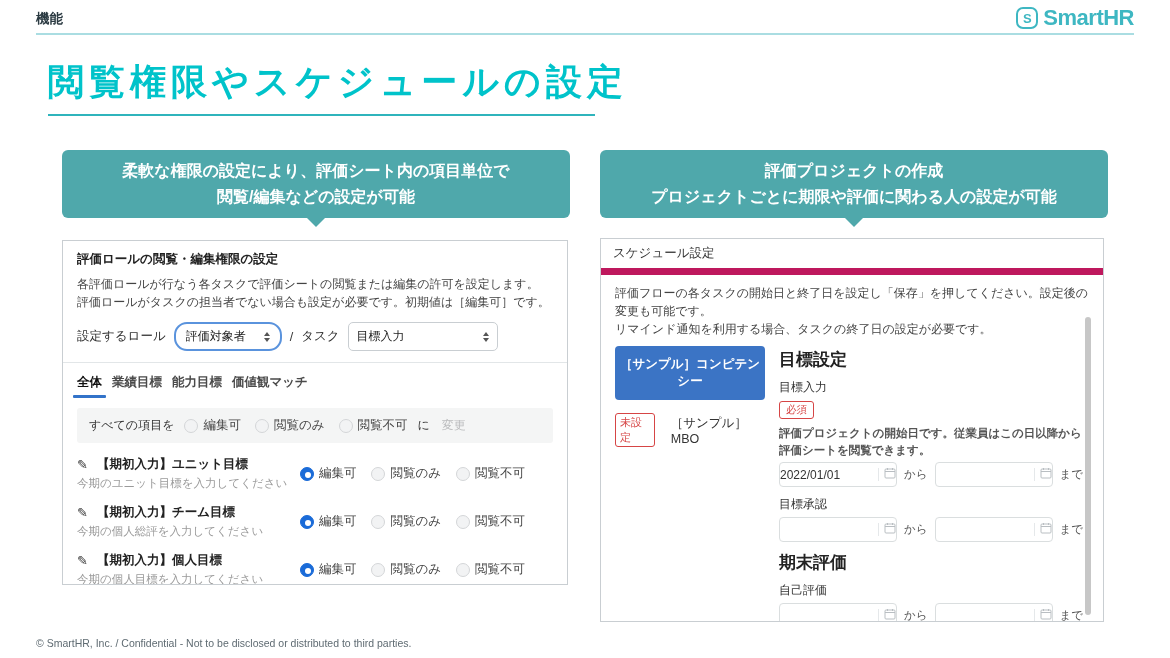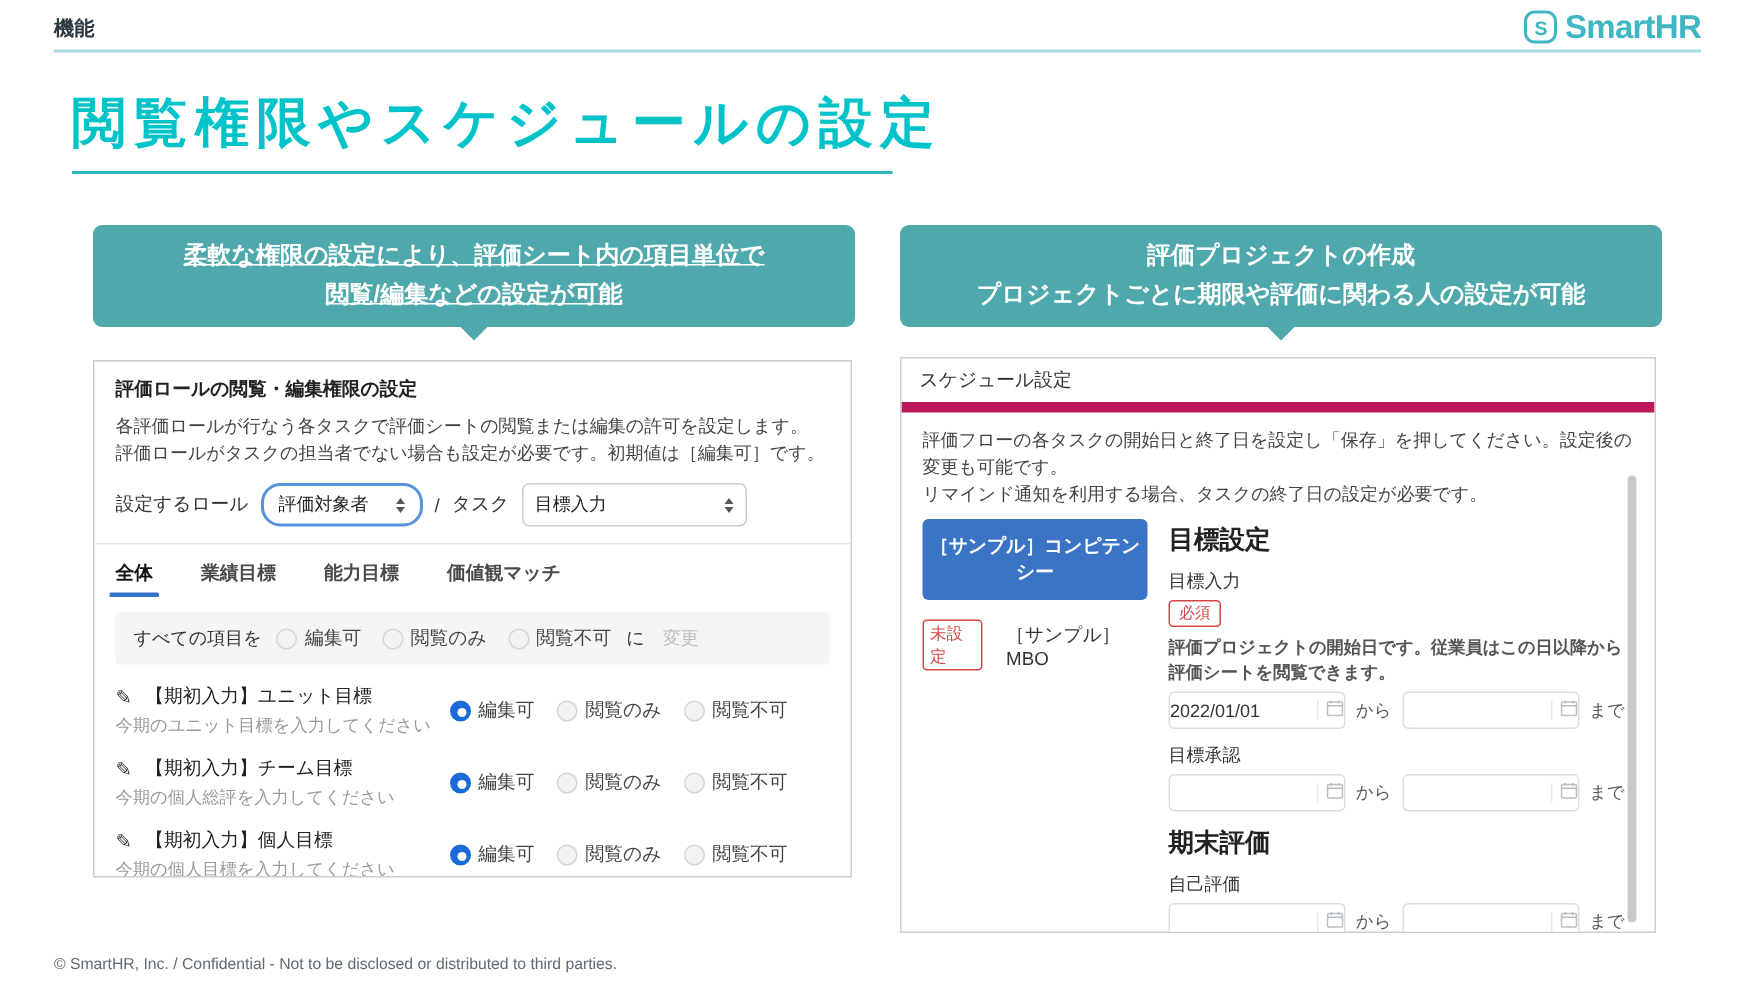--- a/index.html
+++ b/index.html
@@ -16,58 +16,58 @@
 
   .page-title { position:absolute; left:48px; top:58px; font-size:36px; font-weight:bold; color:#00c3ca; letter-spacing:5px; white-space:nowrap; }
   .title-rule { position:absolute; left:48px; top:114px; width:547px; height:2px; background:#2fb4bc; }
 
   
   .callout { position:absolute; top:150px; width:508px; height:68px; background:#4fa8ab; border-radius:6px;
              display:flex; flex-direction:column; align-items:center; justify-content:center;
              color:#fff; font-weight:bold; font-size:16px; line-height:1.65; text-align:center; }
   .callout::after { content:""; position:absolute; left:50%; bottom:-9px; margin-left:-10px; width:0; height:0;
              border-left:10px solid transparent; border-right:10px solid transparent; border-top:10px solid #4fa8ab; }
-  .callout-left { left:62px;text-decoration:underline; }
+  .callout-left { left:62px; }
   .callout-right { left:600px; }
 
   
   .panel { position:absolute; top:240px; background:#fff; border:1px solid #c9ced2; }
   .panel-left { left:62px; width:506px; height:345px; padding:10px 14px; overflow:hidden; }
   .panel-right { left:600px; top:238px; width:504px; height:384px; padding:0; overflow:hidden; }
 
   
   .p-title { font-size:12.5px; font-weight:bold; color:#222; margin-bottom:7px; }
   .p-desc { font-size:12px; color:#444; line-height:1.5; }
   .role-row { margin-top:11px; display:flex; align-items:center; gap:8px; font-size:12.5px; color:#333; }
   .select { display:flex; align-items:center; justify-content:space-between; gap:8px; background:#fff; font-size:12px; color:#222; cursor:pointer; }
   .select.focused { border:2px solid #5a93dd; border-radius:13px; padding:4px 10px; width:108px; }
   .select.plain { border:1px solid #c9ced2; border-radius:5px; padding:5px 8px; width:150px; }
   .caret { display:inline-flex; flex-direction:column; align-items:center; }
   .caret::before { content:""; width:0; height:0; border-left:3.5px solid transparent; border-right:3.5px solid transparent; border-bottom:4.5px solid #555; margin-bottom:2px; }
   .caret::after  { content:""; width:0; height:0; border-left:3.5px solid transparent; border-right:3.5px solid transparent; border-top:4.5px solid #555; }
   .hdivider { margin:11px -14px 0 -14px; border-top:1px solid #e2e6e8; }
 
-  .tabs { display:flex; gap:32px; padding-top:11px; font-size:12.5px; }
+  .tabs { display:flex; gap:10px; padding-top:11px; font-size:12.5px; }
   .tab { color:#4a4a4a; font-weight:bold; padding-bottom:7px; cursor:pointer; position:relative; }
   .tab.active { color:#111; }
   .tab.active::after { content:""; position:absolute; left:-4px; right:-4px; bottom:0; height:3px; background:#3273c9; border-radius:1px; }
 
   .bulk-bar { margin-top:10px; background:#f4f5f5; border-radius:3px; padding:9px 12px; display:flex; align-items:center; gap:10px; font-size:12px; color:#333; }
   .bulk-opts { display:flex; gap:14px; align-items:center; }
   .bulk-action { color:#bbbcbe; margin-left:2px; cursor:default; }
 
   .radio-opt { display:inline-flex; align-items:center; gap:5px; cursor:pointer; font-size:12.5px; color:#444; }
   .radio { width:14px; height:14px; border-radius:50%; border:1px solid #d4d6d8; background:#f2f3f4; flex-shrink:0; position:relative; }
   .radio.checked { background:#1a6bd8; border-color:#1a6bd8; }
   .radio.checked::after { content:""; position:absolute; left:4px; top:4px; width:6px; height:6px; border-radius:50%; background:#fff; }
 
   .perm-row { display:flex; align-items:center; justify-content:space-between; margin-top:13px; }
   .perm-label-line { display:flex; align-items:center; gap:9px; }
   .pencil-icon { font-size:13px; color:#333; }
-  .perm-label { font-size:12.5px; font-weight:normal; color:#222; }
+  .perm-label { font-size:12.5px; font-weight:bold; color:#222; }
   .perm-desc { font-size:11.5px; color:#9a9a9a; margin-top:3px; }
   .radio-group { display:flex; gap:15px; align-items:center; padding-right:28px; }
 
   
   .panel-header { padding:6px 12px; font-size:12.5px; color:#333; border-bottom:7px solid #be185d; }
   .panel-body { padding:9px 14px; position:relative; }
   .sched-content { display:flex; margin-top:8px; }
   .proj-list { width:150px; flex-shrink:0; }
   .proj-item.active { background:#3b74c5; color:#fff; font-size:12.5px; font-weight:bold; text-align:center; padding:10px 4px; border-radius:4px; cursor:pointer; }
   .proj-row { margin-top:13px; display:flex; align-items:center; gap:16px; cursor:pointer; }

